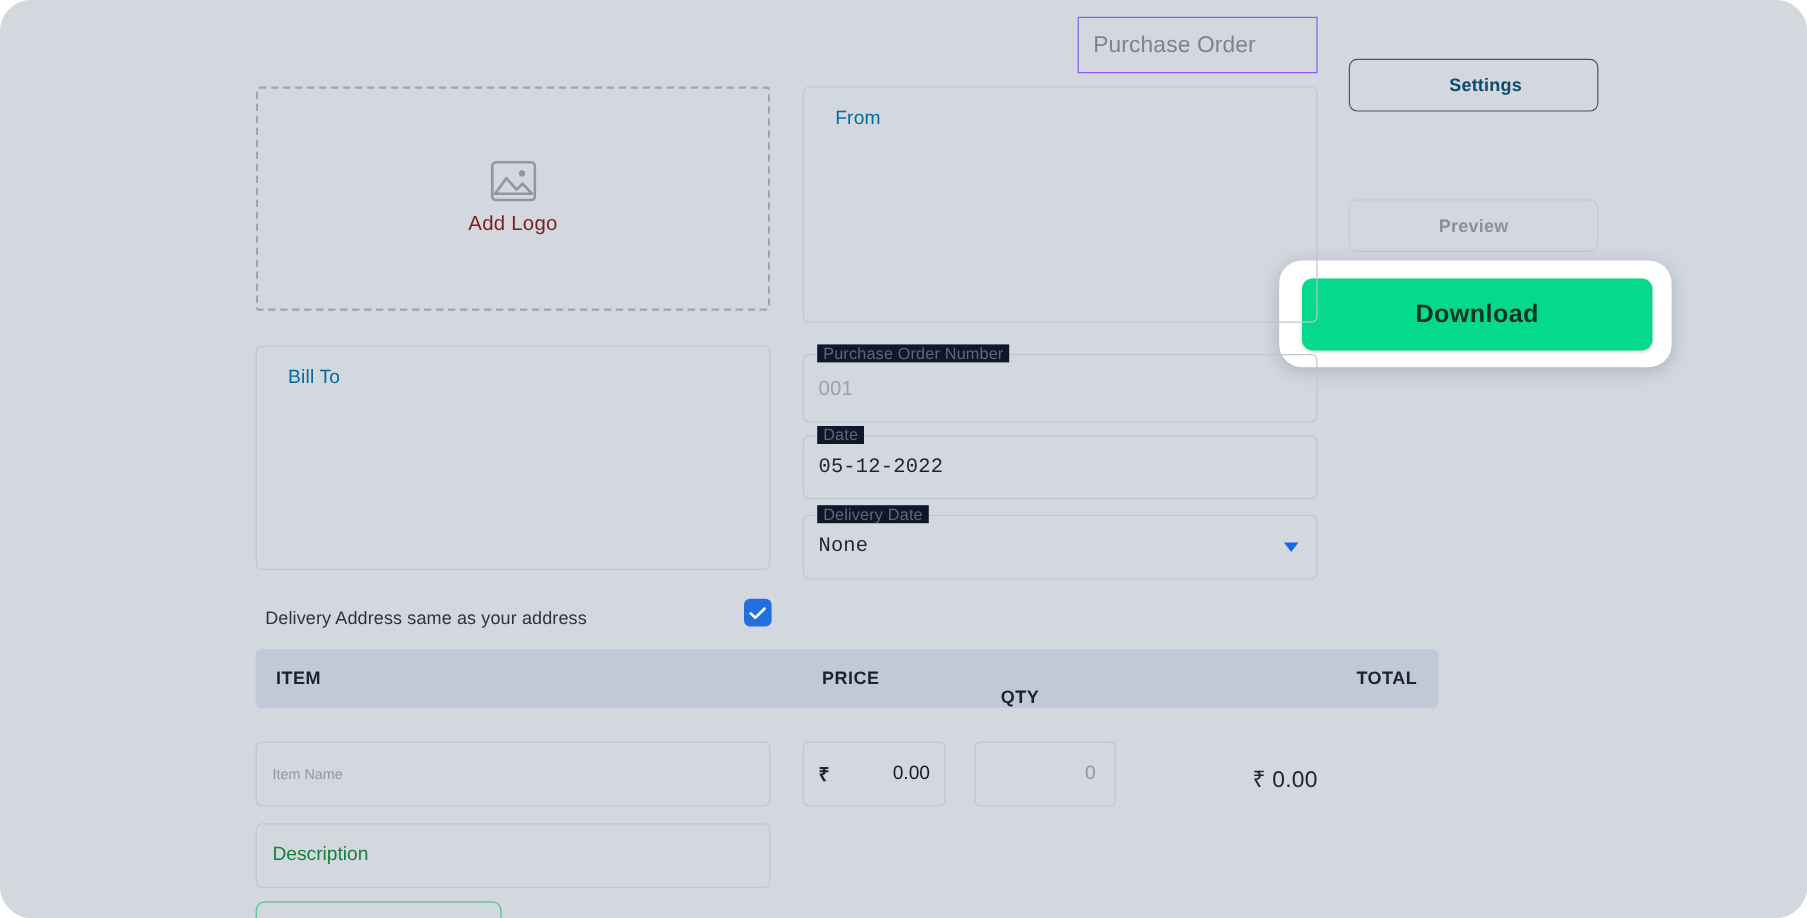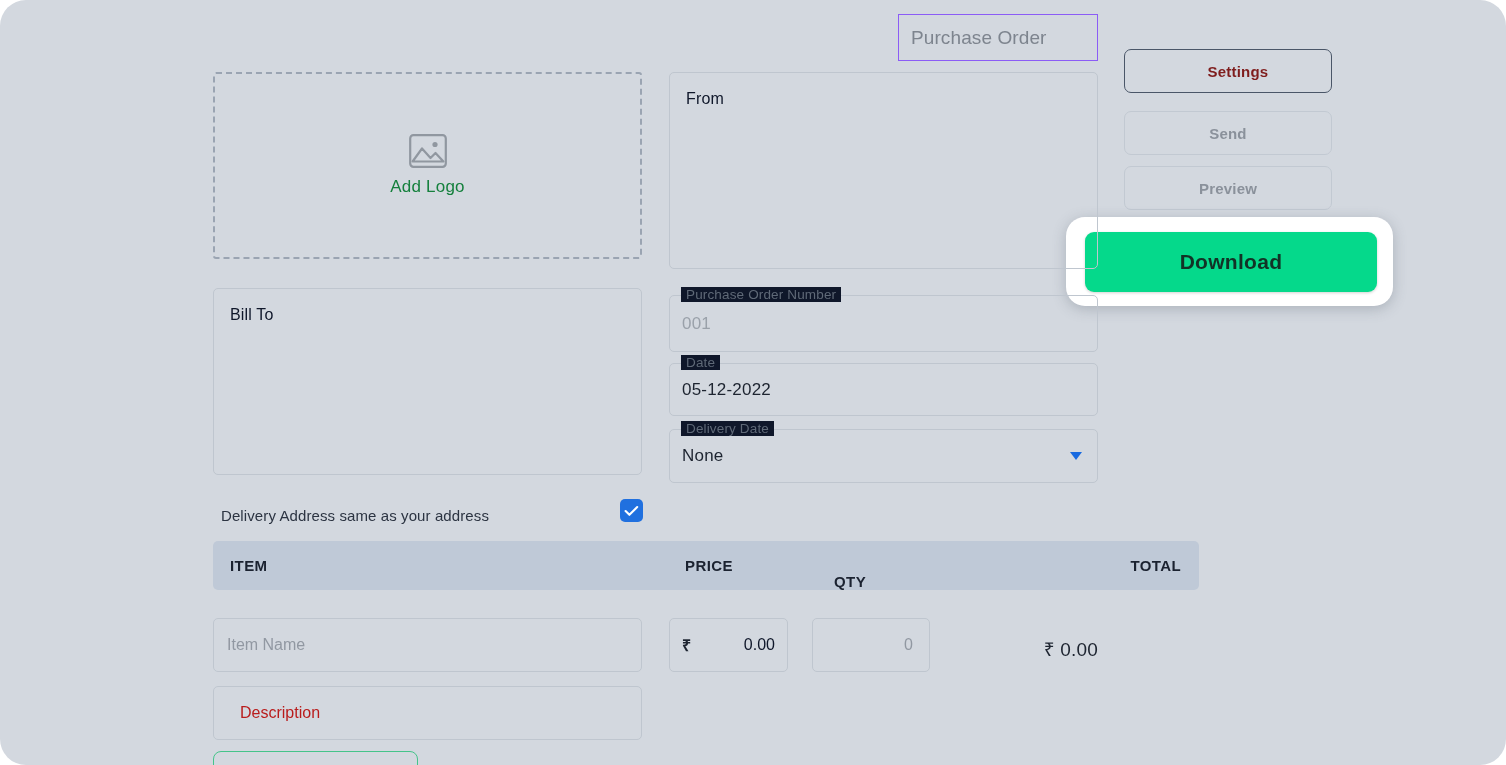--- a/index.html
+++ b/index.html
@@ -54,21 +54,21 @@
     justify-content: center;
     font-size: 15px;
     font-weight: bold;
     color: #8a919b;
     box-sizing: border-box;
     letter-spacing: .2px;
   }
   .action-btn.settings {
     top: 49px;
     border: 1.6px solid #4a5668;
-    color: #7f1d1d;
+    color: #0c4a6e;
     padding-left: 20px;
   }
   .action-btn.send { top: 111px; }
   .action-btn.preview { top: 166px; }
 
   
   .dl-halo {
     position: absolute;
     left: 1066px;
     top: 217px;
@@ -109,34 +109,34 @@
     box-sizing: border-box;
     display: flex;
     flex-direction: column;
     align-items: center;
     justify-content: center;
     gap: 9px;
   }
   .logo-drop .icon { line-height: 0; }
   .logo-drop .lbl {
     font-size: 17px;
-    color: #15803d;
+    color: #7f1d1d;
     letter-spacing: .2px;
   }
 
   
   .plain-box {
     position: absolute;
     border: 1px solid #bfc6cf;
     border-radius: 5px;
     box-sizing: border-box;
     background: transparent;
-    padding: 17px 16px;
+    padding: 17px 26px;
     font-size: 16px;
-    color: #0f172a;
+    color: #0369a1;
     letter-spacing: .15px;
   }
   .from-box  { left: 669px; top: 72px;  width: 429px; height: 197px; }
   .billto-box{ left: 213px; top: 288px; width: 429px; height: 187px; }
 
   
   .ofield {
     position: absolute;
     left: 669px;
     width: 429px;
@@ -162,21 +162,21 @@
   }
   .ofield .val {
     position: absolute;
     left: 13px;
     top: 50%;
     transform: translateY(-50%);
     font-size: 17px;
     letter-spacing: .2px;
   }
   .ofield .val.ph { color: #9aa1aa; }
-  .ofield .val.filled { color: #1d2430; }
+  .ofield .val.filled { color: #1d2430; font-family: Liberation Mono, monospace; }
   .ofield .caret {
     position: absolute;
     right: 16px;
     top: 50%;
     transform: translateY(-50%);
     width: 0; height: 0;
     border-left: 6px solid transparent;
     border-right: 6px solid transparent;
     border-top: 8px solid #1769e0;
   }
@@ -234,31 +234,31 @@
   .thead .c-total { position: absolute; right: 18px; }
 
   .item-name {
     position: absolute;
     left: 213px; top: 618px;
     width: 429px; height: 54px;
     border: 1px solid #bfc6cf; border-radius: 5px;
     box-sizing: border-box;
     display: flex; align-items: center;
     padding-left: 13px;
-    font-size: 16px; color: #9198a2;
+    font-size: 12px; color: #9198a2;
   }
   .item-desc {
     position: absolute;
     left: 213px; top: 686px;
     width: 429px; height: 54px;
     border: 1px solid #bfc6cf; border-radius: 5px;
     box-sizing: border-box;
     display: flex; align-items: center;
-    padding-left: 26px;
-    font-size: 16px; color: #b91c1c;
+    padding-left: 13px;
+    font-size: 16px; color: #15803d;
   }
   .price-box {
     position: absolute;
     left: 669px; top: 618px;
     width: 119px; height: 54px;
     border: 1px solid #bfc6cf; border-radius: 5px;
     box-sizing: border-box;
     display: flex; align-items: center;
     padding: 0 12px;
     font-size: 16px;
@@ -297,21 +297,20 @@
   }
 </style>
 </head>
 <body>
 
 <div id="page">
 
   <div class="title-field">Purchase Order</div>
 
   <div class="action-btn settings">Settings</div>
-  <div class="action-btn send">Send</div>
   <div class="action-btn preview">Preview</div>
 
   <div class="dl-halo"></div>
   <div class="dl-btn">Download</div>
 
   <div class="logo-drop">
     <span class="icon">
       <svg width="38" height="34" viewBox="0 0 38 34" fill="none">
         <rect x="1.2" y="1.2" width="35.6" height="31.6" rx="3.2" stroke="#9097a0" stroke-width="2.2"></rect>
         <circle cx="26" cy="10.5" r="2.6" fill="#9097a0"></circle>

